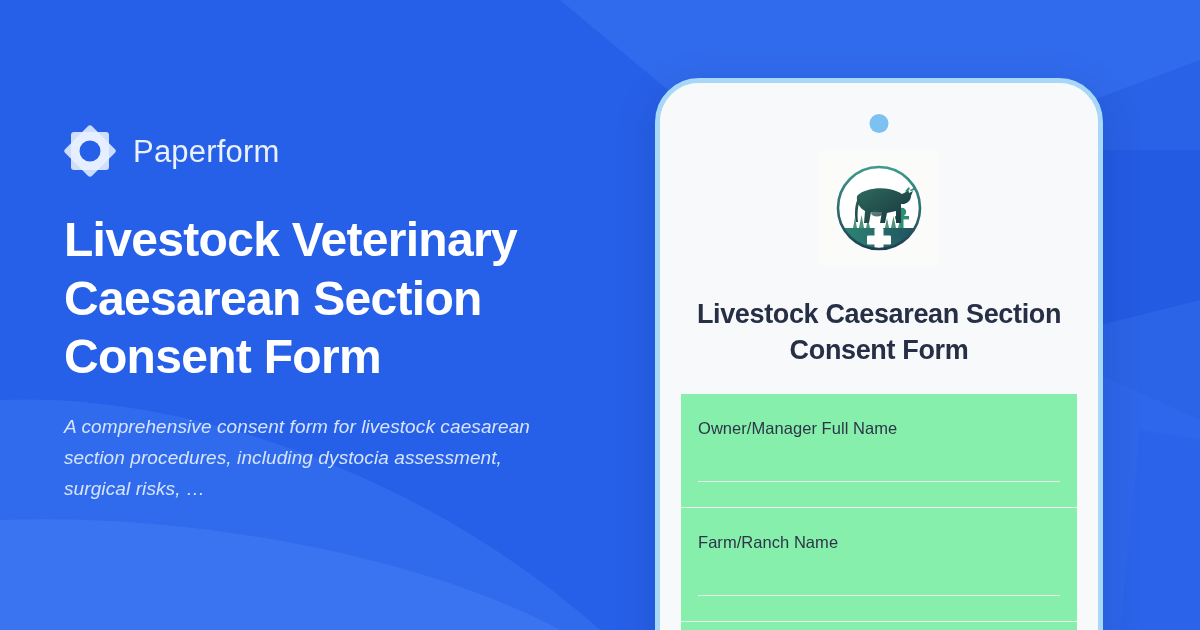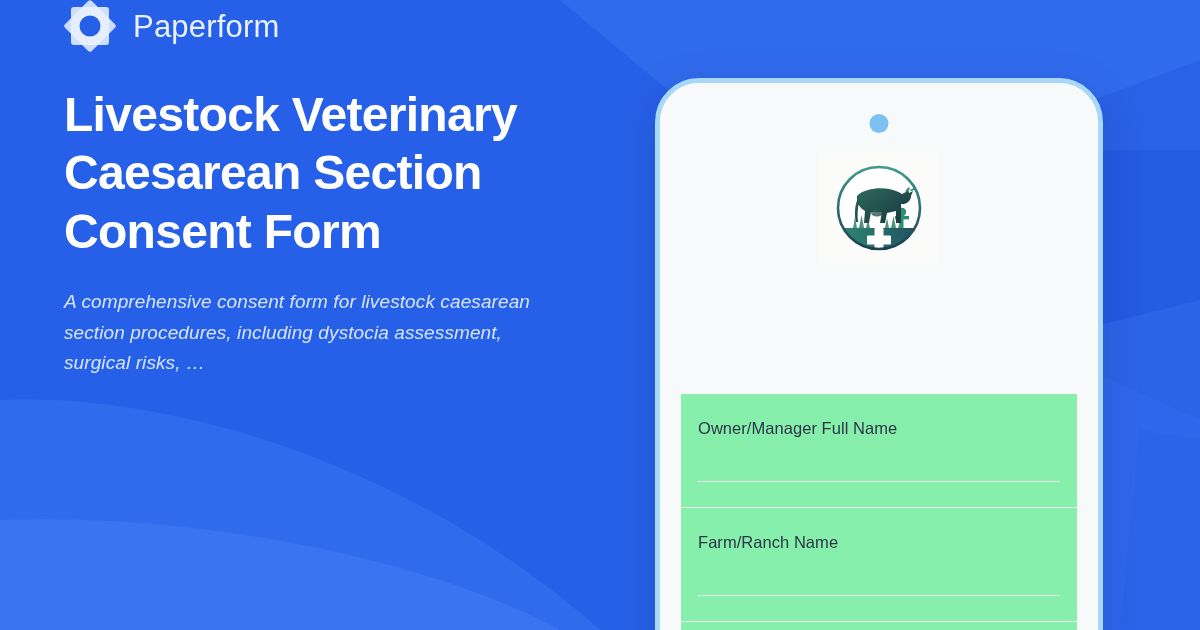--- a/index.html
+++ b/index.html
@@ -19,21 +19,21 @@
 
   
   .bg-layer { position:absolute; inset:0; overflow:hidden; }
   .bg-layer svg { display:block; width:1200px; height:630px; }
 
   
   .left-col {
     position:absolute;
     left:64px; top:0;
     width:560px; height:630px;
-    display:flex; flex-direction:column; justify-content:flex-start;
+    display:flex; flex-direction:column; justify-content:center;
     z-index:5;
   }
 
   .brand {
     display:flex; align-items:center;
     gap:17px;
     margin-bottom:34px;
   }
   .brand-mark { width:52px; height:52px; flex:0 0 52px; display:block; }
   .brand-word {
@@ -254,20 +254,21 @@
             <g fill="#ffffff">
               <rect x="47.5" y="72" width="9" height="24" rx="1.2"></rect>
               <rect x="40" y="79.5" width="24" height="9" rx="1.2"></rect>
             </g>
           </g>
 
           <circle cx="52" cy="52" r="41" fill="none" stroke="url(#ringGrad)" stroke-width="2.6"></circle>
         </svg>
       </div>
 
+      <h2 class="form-title">Livestock Caesarean Section Consent Form</h2>
 
       <div class="field-list">
 
         <div class="field-card">
           <div class="field-label">Owner/Manager Full Name</div>
           <div class="field-input"></div>
         </div>
 
         <div class="field-card">
           <div class="field-label">Farm/Ranch Name</div>

